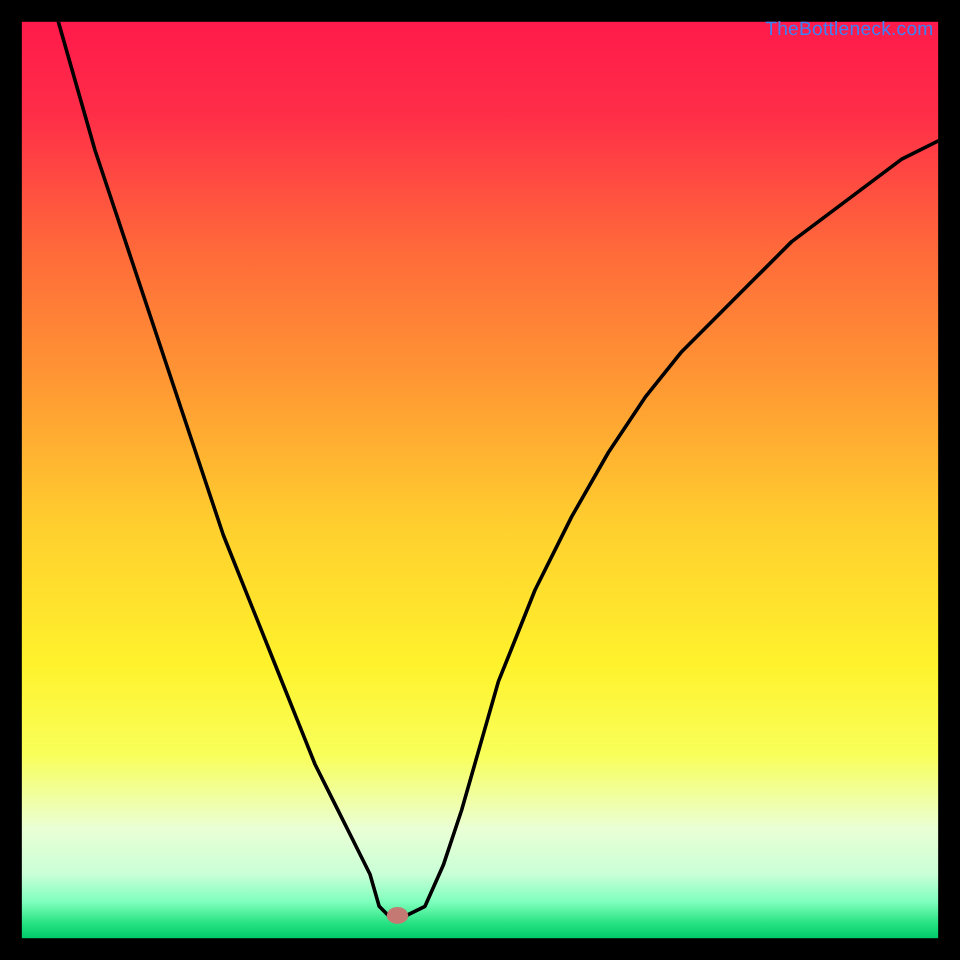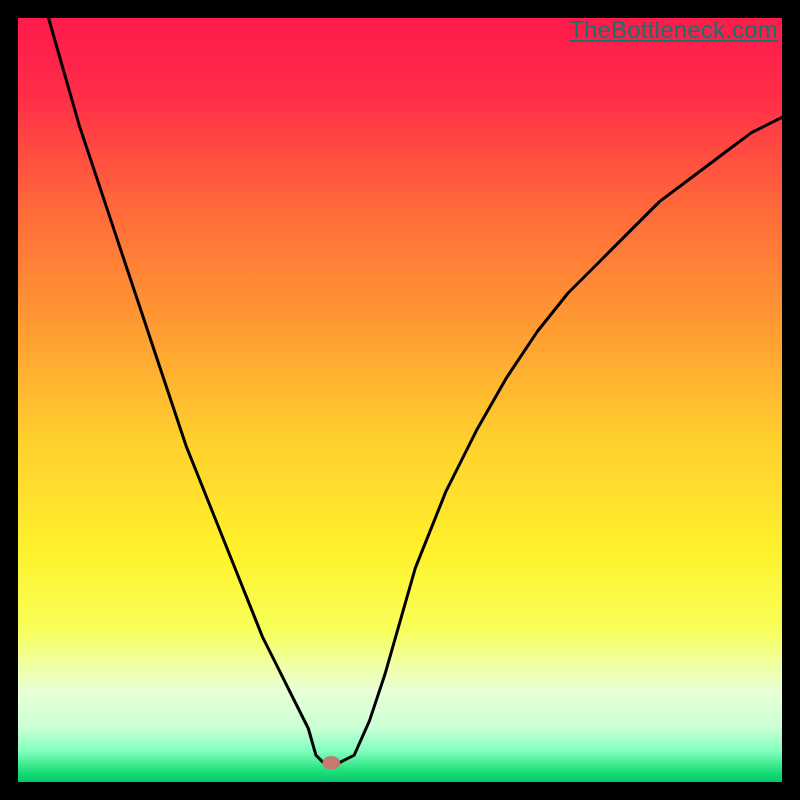--- a/index.html
+++ b/index.html
@@ -15,25 +15,24 @@
     position: absolute;
     left: 18px;
     top: 18px;
     width: 764px;
     height: 764px;
   }
   .watermark {
     position: absolute;
     top: -2px;
     right: 4px;
-    color: #0f766e;
-    font-size: 24px;
+    color: #3b82f6;
+    font-size: 16px;
     font-weight: 500;
     letter-spacing: 0.2px;
-    text-decoration: underline;
   }
   svg {
     display: block;
   }
 </style>
 </head>
 <body>
 
 <div class="frame">
   <div class="watermark">TheBottleneck.com</div>

